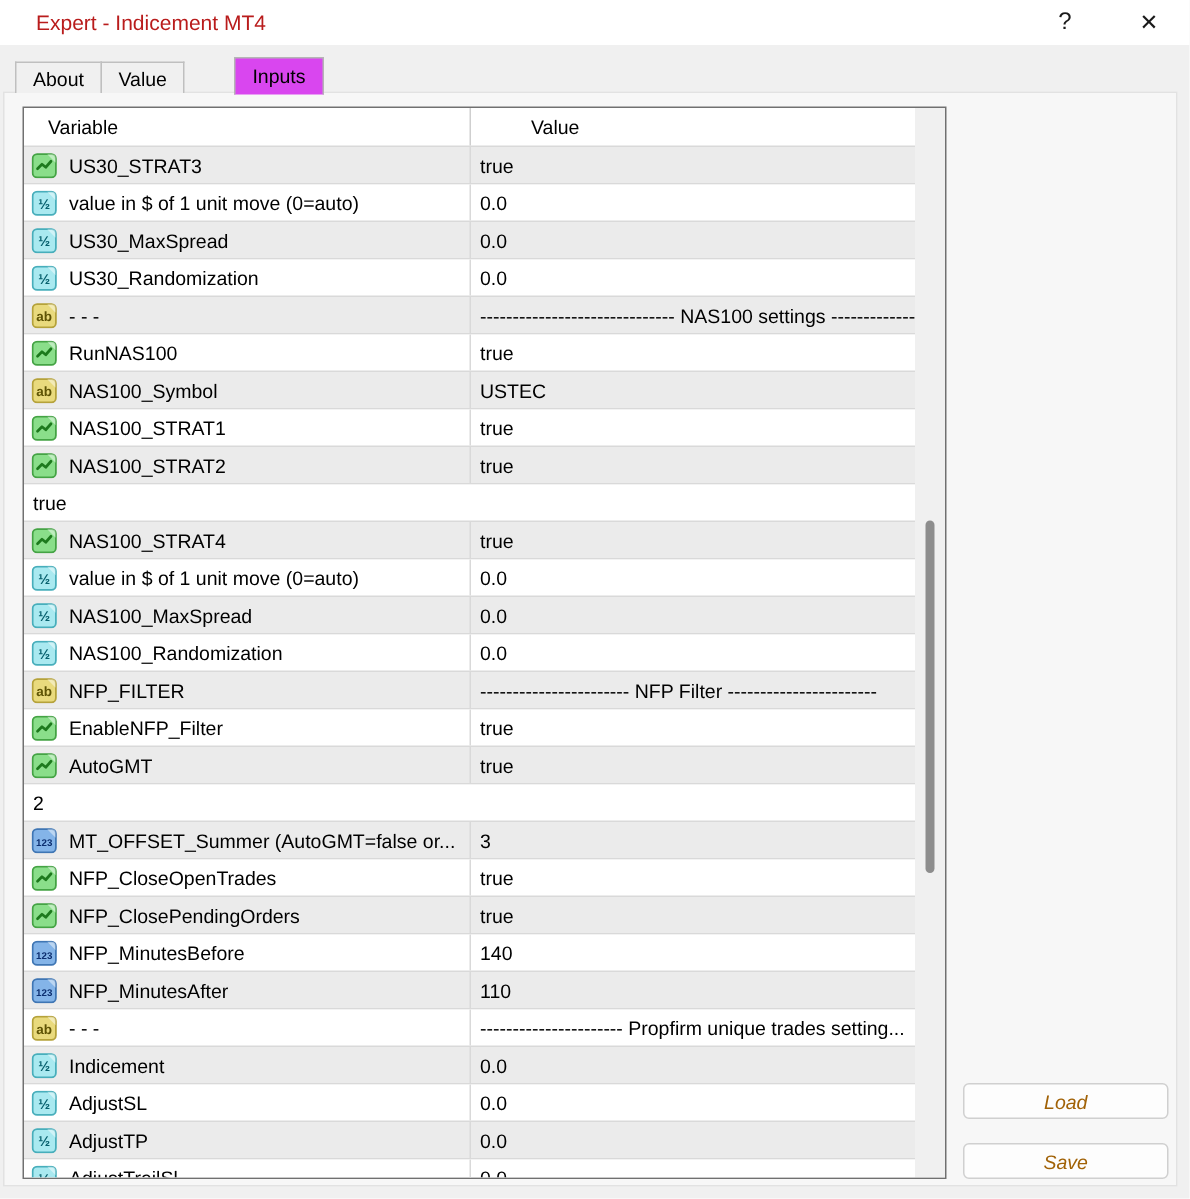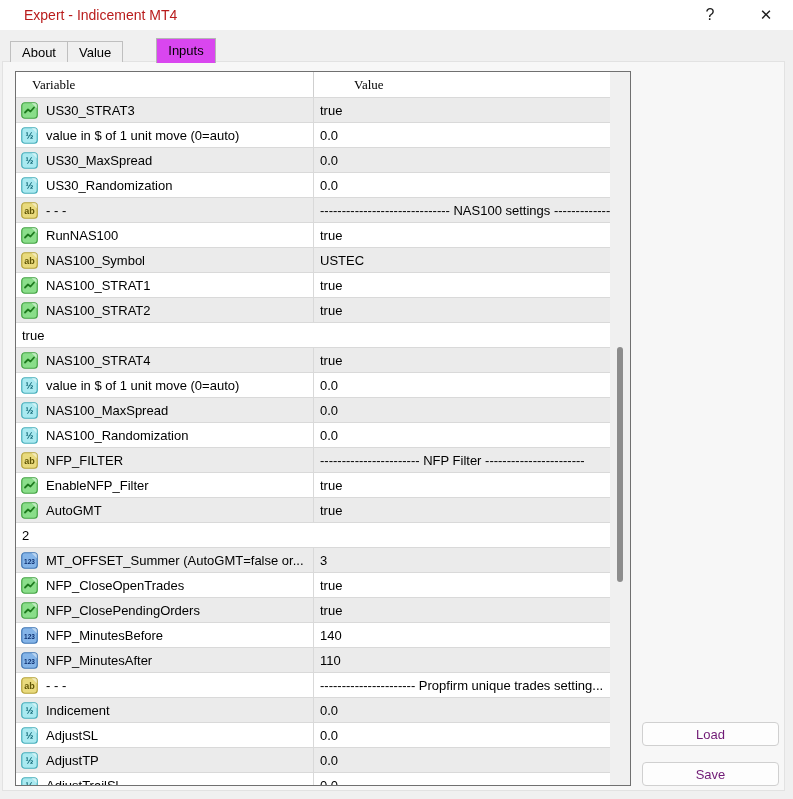--- a/index.html
+++ b/index.html
@@ -23,41 +23,41 @@
        margin-right:-1px;box-sizing:border-box;cursor:default;}
   .tab.active{height:25px;line-height:24px;background:#d946ef;border:1px solid #b5b5b5;border-bottom:none;
        position:relative;z-index:4;margin-bottom:-1px;margin-left:34px;}
   
   .panel{position:absolute;left:2px;top:61px;width:783px;height:730px;box-sizing:border-box;
          background:var(--panel-bg,#f7f7f7);border:1px solid var(--panel-border,#e2e2e2);z-index:1;}
   
   .table{position:absolute;left:12px;top:9px;width:616px;height:715px;box-sizing:border-box;
          background:#fff;border:1px solid var(--table-border,#707070);overflow:hidden;}
   .thead{position:absolute;left:0;top:0;width:594px;height:26px;box-sizing:border-box;
-         border-bottom:1px solid var(--row-border,#d9d9d9);display:flex;background:#fff;font-family:Liberation Serif, serif;}
+         border-bottom:1px solid var(--row-border,#d9d9d9);display:flex;background:#fff;}
   .th{font-size:13px;color:#000;line-height:25px;box-sizing:border-box;white-space:nowrap;overflow:hidden;}
   .th.var-h{width:298px;padding-left:16px;border-right:1px solid #cfcfcf;}
   .th.val-h{flex:1;padding-left:6px;margin-left:34px;}
   .rows{position:absolute;left:0;top:26px;width:594px;height:687px;overflow:hidden;}
   .row{height:25px;box-sizing:border-box;border-bottom:1px solid var(--row-border,#d9d9d9);
        display:flex;background:#fff;}
   .row.alt{background:var(--row-alt,#ebebeb);}
   .cell-var{width:298px;box-sizing:border-box;border-right:1px solid var(--row-border,#d9d9d9);
             display:flex;align-items:center;padding-left:5px;overflow:hidden;}
   .cell-val{flex:1;display:flex;align-items:center;padding-left:6px;overflow:hidden;box-sizing:border-box;}
   .icon{width:17px;height:17px;flex:0 0 17px;display:inline-block;}
   .var,.val{font-size:13px;color:#000;white-space:nowrap;overflow:hidden;text-align:center;}
   .var{margin-left:8px;}
   
   .vscroll{position:absolute;right:0;top:0;width:20px;height:713px;background:var(--scroll-track,#f0f0f0);}
   .vscroll .thumb{position:absolute;left:7px;width:6px;border-radius:3px;background:var(--scroll-thumb,#8d8d8d);}
   
   .btn{position:absolute;left:639px;width:137px;height:24px;box-sizing:border-box;
        background:var(--button-bg,#fdfdfd);border:1px solid var(--button-border,#d0d0d0);border-radius:4px;
-       font-size:13px;color:#701a75;font-family:"Liberation Sans",sans-serif;cursor:default;}
+       font-size:13px;color:#a16207;font-family:"Liberation Sans",sans-serif;cursor:default;font-style:italic;}
   .btn.load{top:660px;}
   .btn.save{top:700px;}
 </style>
 </head>
 <body>
 
 <div class="titlebar">
   <span class="title-text">Expert - Indicement MT4</span>
   <button class="tb-btn help">?</button>
   <button class="tb-btn close">✕</button>

